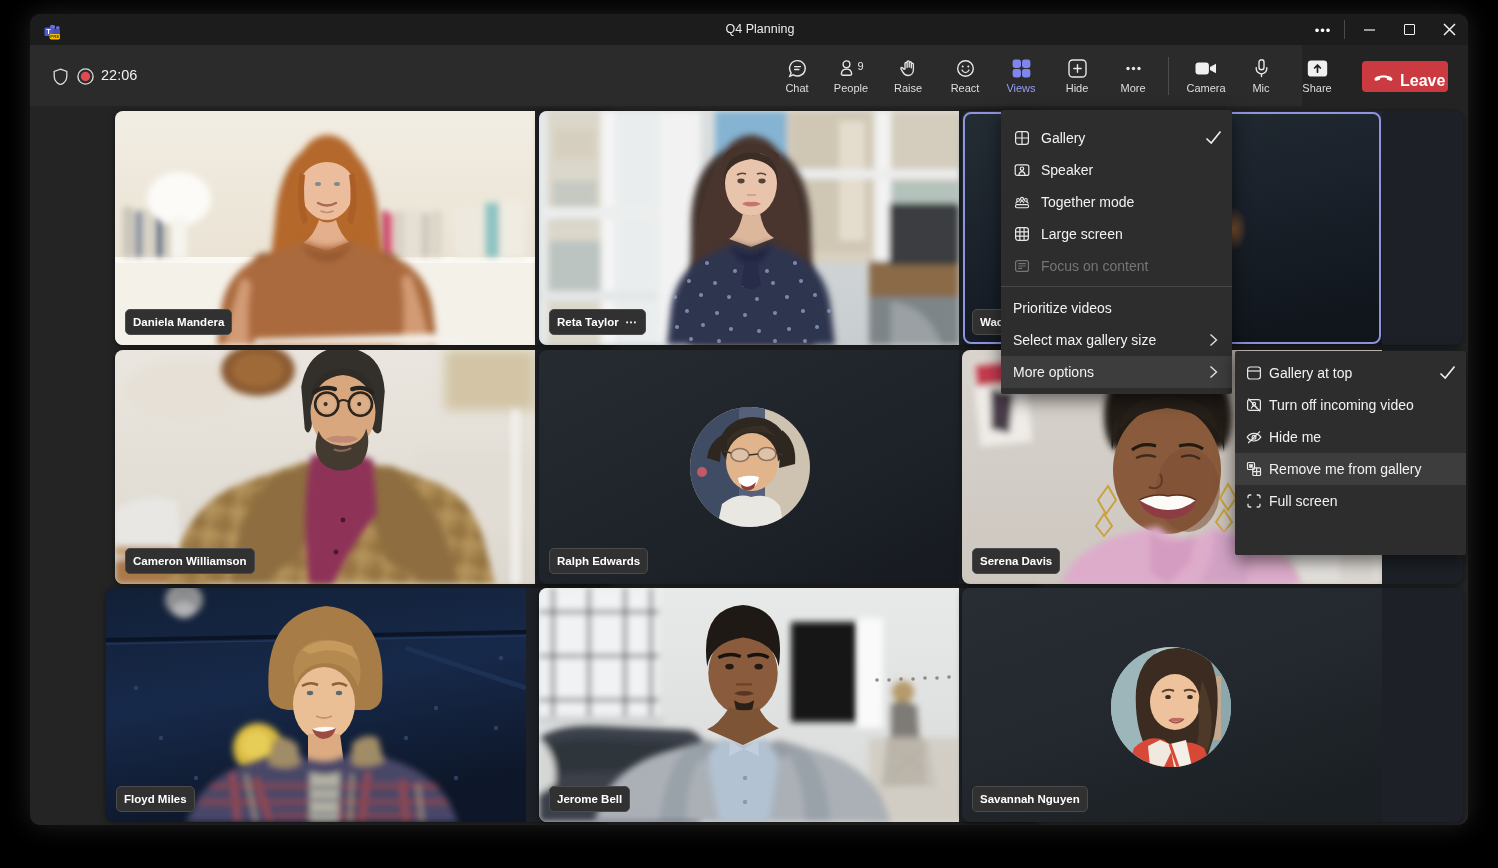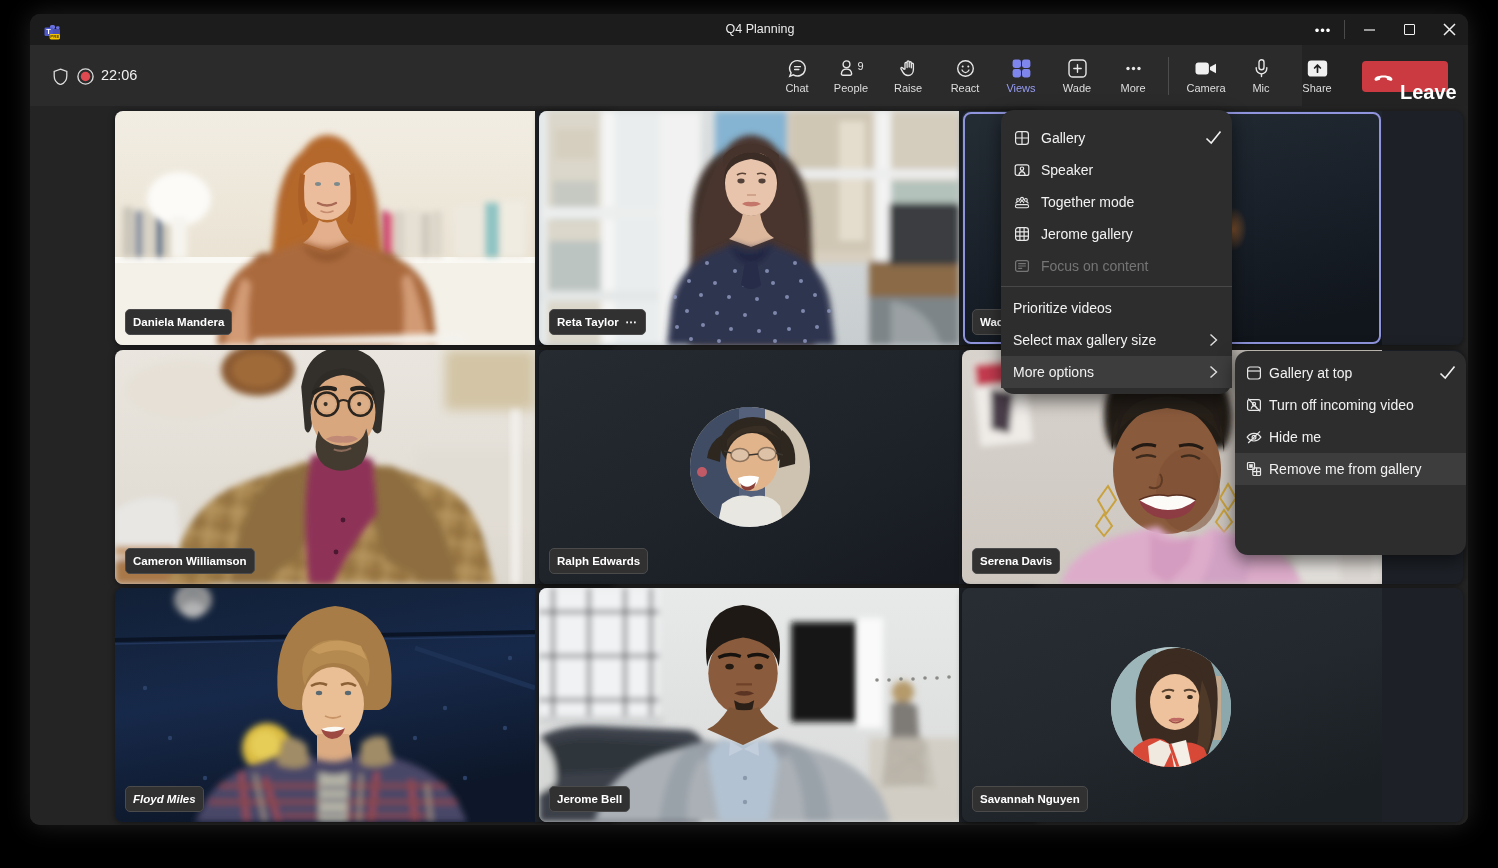--- a/index.html
+++ b/index.html
@@ -12,21 +12,21 @@
 #toolbar { position:absolute; left:0; top:31px; width:1272px; height:61px; background:#2b2b2b; }
 #stage { position:absolute; left:0; top:92px; width:1438px; height:719px; background:#242424; }
 .tile { position:absolute; width:501px; height:234px; border-radius:8px; overflow:hidden; background:#1d2127; box-shadow:0 1px 6px rgba(0,0,0,0.5); }
 .tile svg { display:block; width:420px; height:234px; }
 .lbl { position:absolute; left:10px; bottom:10px; height:26px; background:#313131;
   border:1px solid #4b4b4b; box-sizing:border-box; border-radius:5px; color:#fff;
   font-size:11.5px; font-weight:bold; line-height:24px; padding:0 7px; white-space:nowrap; }
 .tbtn { position:absolute; top:13px; width:56px; text-align:center; color:#e4e4e4; }
 .tbtn svg { display:block; margin:0 auto; }
 .tbtn .tl { font-size:11px; margin-top:3px; color:#dedede; }
-.menu { position:absolute; background:#2d2d2d; border-radius:13px;
+.menu { position:absolute; background:#2d2d2d; border-radius:2px;
   box-shadow:0 6px 18px rgba(0,0,0,0.55); z-index:30; }
 .mi { position:absolute; left:0; width:100%; height:32px; color:#f2f2f2; font-size:14px; }
 .mi .ic { position:absolute; left:13px; top:8px; }
 .mi .tx { position:absolute; top:0; line-height:32px; }
 .mi .chk { position:absolute; right:10px; top:8px; }
 .mi .chev { position:absolute; right:14px; top:9px; }
 #menu2 .ic { left:11px; }
 #menu2 .tx { left:34px !important; }
 </style>
 </head>
@@ -98,21 +98,21 @@
           <rect x="1.6" y="11" width="8.4" height="8.4" rx="2.4" fill="#7e86ee"></rect>
           <rect x="11" y="11" width="8.4" height="8.4" rx="2.4" fill="#7e86ee"></rect>
         </svg>
       <div class="tl" style="color:#979df3;">Views</div>
     </div>
     <div class="tbtn" style="left:1019px;">
       <svg width="21" height="21" viewBox="0 0 21 21">
           <rect x="2" y="2" width="17" height="17" rx="3.8" fill="none" stroke="#e6e6e6" stroke-width="1.4"></rect>
           <path d="M10.5 6.8v7.4M6.8 10.5h7.4" stroke="#e6e6e6" stroke-width="1.4" stroke-linecap="round"></path>
         </svg>
-      <div class="tl">Wade</div>
+      <div class="tl">Hide</div>
     </div>
     <div class="tbtn" style="left:1075px;">
       <svg width="21" height="21" viewBox="0 0 21 21">
           <circle cx="5" cy="10.5" r="1.7" fill="#e6e6e6"></circle>
           <circle cx="10.5" cy="10.5" r="1.7" fill="#e6e6e6"></circle>
           <circle cx="16" cy="10.5" r="1.7" fill="#e6e6e6"></circle>
         </svg>
       <div class="tl">More</div>
     </div>
     <div style="position:absolute;left:1138px;top:12px;width:1px;height:38px;background:#4d4d4d;"></div>
@@ -135,21 +135,21 @@
       <svg width="21" height="21" viewBox="0 0 21 21">
           <rect x="0.8" y="2.4" width="19.4" height="16.2" rx="3.4" fill="#f0f0f0"></rect>
           <path d="M10.5 14.2V7.4M7.6 10L10.5 7l2.9 3" fill="none" stroke="#1f1f1f" stroke-width="1.7" stroke-linecap="round" stroke-linejoin="round"></path>
         </svg>
       <div class="tl">Share</div>
     </div>
     <div style="position:absolute;left:1332px;top:16px;width:86px;height:31px;background:#cb3a40;border-radius:4px;color:#fff;">
       <svg style="position:absolute;left:11px;top:11px" width="21" height="9" viewBox="0 0 21 9">
           <path d="M1.6 7.8C1 5.6 4.4 3.4 10.5 3.4s9.5 2.2 8.9 4.4c-.2.9-1 1.2-1.9.9l-2.5-.7c-.8-.2-1.2-.8-1.2-1.6 0-.5-1.4-.9-3.3-.9s-3.3.4-3.3.9c0 .8-.4 1.4-1.2 1.6l-2.5.7c-.9.3-1.7 0-1.9-.9z" fill="#fff"></path>
         </svg>
-      <div style="position:absolute;left:38px;top:16px;line-height:31px;font-size:20px;font-weight:bold;">Leave</div>
+      <div style="position:absolute;left:38px;top:4px;line-height:31px;font-size:16px;font-weight:bold;">Leave</div>
     </div>
   </div>
   <div id="stage">
     <div class="tile" style="left:85px;top:5px;">
       <svg viewBox="0 0 420 234">
         <defs>
           <linearGradient id="t1bg" x1="0" y1="0" x2="0" y2="1">
             <stop offset="0" stop-color="#f2ede3"></stop>
               <stop offset="0.65" stop-color="#eae3d4"></stop>
               <stop offset="1" stop-color="#e4dccb"></stop>
@@ -462,21 +462,21 @@
         <g filter="url(#bl3)">
           <path d="M58 234 L68 216 Q90 192 124 184 L156 176 Q168 190 186 188 Q200 188 210 178 L240 186 Q278 196 294 222 L300 234 Z" fill="#deaccb"></path>
           <path d="M148 182 Q166 200 194 184 L188 212 L166 234 L148 222 Z" fill="#d49cc0"></path>
           <path d="M212 180 L254 194 L244 234 L198 234 Q212 208 212 180 Z" fill="#d2a2c4"></path>
         </g>
         </g>
       </svg>
       <div class="lbl">Serena Davis</div>
     </div>
 
-    <div class="tile" style="left:85px;top:482px;font-style:italic;">
+    <div class="tile" style="left:76px;top:482px;">
       <svg viewBox="0 0 420 234">
         <defs>
           <linearGradient id="t7bg" x1="0" y1="0" x2="0.3" y2="1">
             <stop offset="0" stop-color="#122036"></stop>
               <stop offset="0.5" stop-color="#17294a"></stop>
               <stop offset="1" stop-color="#0d1729"></stop>
           </linearGradient>
         </defs>
         <rect width="420" height="234" fill="url(#t7bg)"></rect>
         <path d="M0 52 L420 44" stroke="#0a1424" stroke-width="4"></path>
@@ -656,21 +656,21 @@
           <circle cx="8" cy="6.7" r="1.7"></circle>
           <path d="M4.9 13c.3-2.1 1.5-3.3 3.1-3.3s2.8 1.2 3.1 3.3"></path>
         </svg>
       <div class="tx" style="left:40px;">Speaker</div>
     </div>
     <div class="mi" style="top:108px;">
       <svg class="ic" width="16" height="16" viewBox="0 0 16 16" fill="none" stroke="#e8e8e8" stroke-width="1.2">
           <rect x="1.6" y="1.6" width="12.8" height="12.8" rx="2.6"></rect>
           <path d="M5.9 1.6v12.8M10.1 1.6v12.8M1.6 5.9h12.8M1.6 10.1h12.8"></path>
         </svg>
-      <div class="tx" style="left:40px;">Jerome gallery</div>
+      <div class="tx" style="left:40px;">Large screen</div>
     </div>
     <div class="mi" style="top:140px;color:#757575;">
       <svg class="ic" width="16" height="16" viewBox="0 0 16 16" fill="none" stroke="#757575" stroke-width="1.2">
           <rect x="1.6" y="2.6" width="12.8" height="10.8" rx="2"></rect>
           <path d="M4.2 5.6h7.6M4.2 8h7.6M4.2 10.4h4"></path>
         </svg>
       <div class="tx" style="left:40px;">Focus on content</div>
     </div>
     <div style="position:absolute;left:0;top:176px;width:100%;height:1px;background:#484848;"></div>
     <div class="mi" style="top:182px;">
@@ -720,14 +720,20 @@
     </div>
     <div class="mi" style="top:102px;background:#3d3d3d;">
       <svg class="ic" width="16" height="16" viewBox="0 0 16 16" fill="none" stroke="#e8e8e8" stroke-width="1.2">
           <rect x="1.5" y="1.5" width="7" height="7" rx="1"></rect>
           <rect x="3.2" y="3.2" width="3.6" height="3.6" fill="#e8e8e8" stroke="none"></rect>
           <rect x="6.8" y="6.8" width="7.7" height="7.7" rx="1"></rect>
           <path d="M10.65 6.8v7.7M6.8 10.65h7.7"></path>
         </svg>
       <div class="tx" style="left:40px;">Remove me from gallery</div>
     </div>
+    <div class="mi" style="top:134px;">
+      <svg class="ic" width="16" height="16" viewBox="0 0 16 16" fill="none" stroke="#e8e8e8" stroke-width="1.3">
+          <path d="M2 5.3V3.6A1.6 1.6 0 0 1 3.6 2h1.7M10.7 2h1.7A1.6 1.6 0 0 1 14 3.6v1.7M14 10.7v1.7a1.6 1.6 0 0 1-1.6 1.6h-1.7M5.3 14H3.6A1.6 1.6 0 0 1 2 12.4v-1.7"></path>
+        </svg>
+      <div class="tx" style="left:40px;">Full screen</div>
+    </div>
   </div>
 </div>
 
 </body></html>

